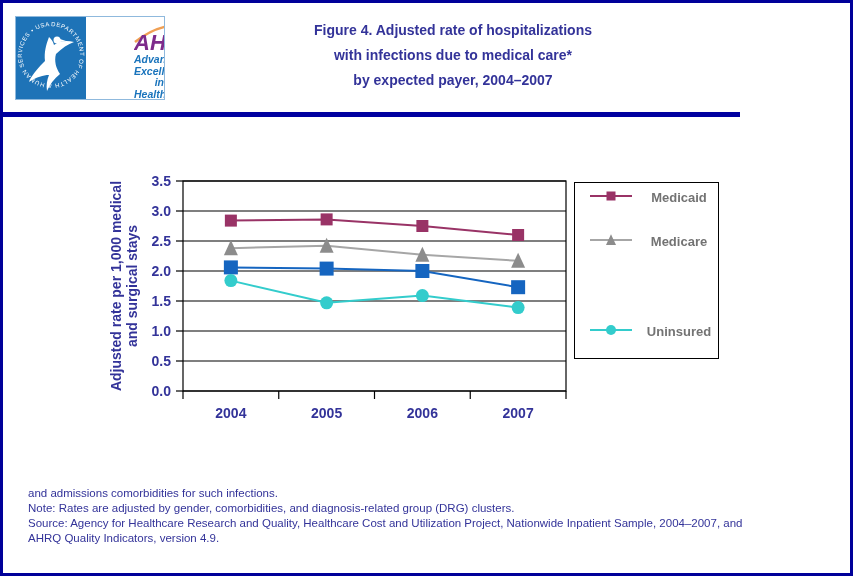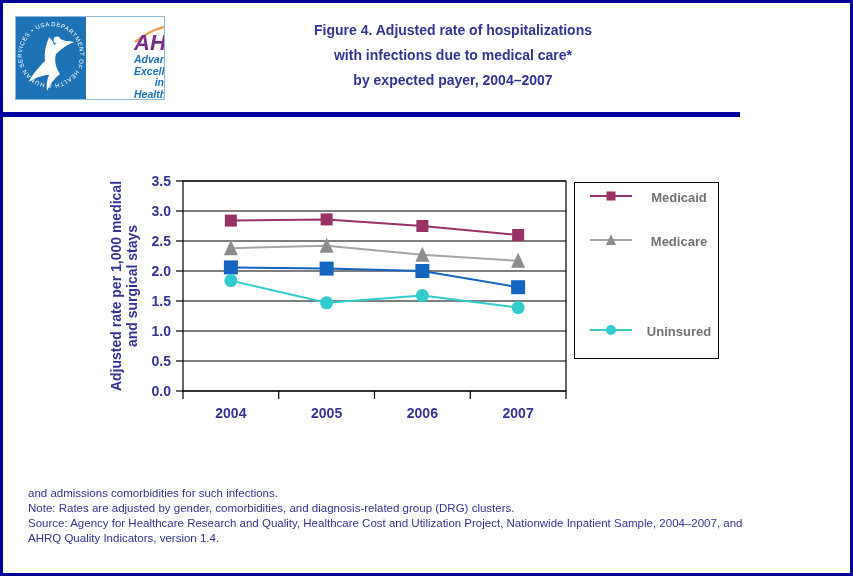--- a/index.html
+++ b/index.html
@@ -157,16 +157,16 @@
           <circle fill="#33cccc" cx="22" cy="9" r="5"></circle>
         </svg>
       <div class="lg-label">Uninsured</div>
     </div>
   </div>
 
   <div class="footnotes">
     <div>and admissions comorbidities for such infections.</div>
     <div>Note: Rates are adjusted by gender, comorbidities, and diagnosis-related group (DRG) clusters.</div>
     <div>Source: Agency for Healthcare Research and Quality, Healthcare Cost and Utilization Project, Nationwide Inpatient Sample, 2004–2007, and</div>
-    <div>AHRQ Quality Indicators, version 1.4.</div>
+    <div>AHRQ Quality Indicators, version 4.9.</div>
   </div>
 
 </div>
 
 </body></html>

